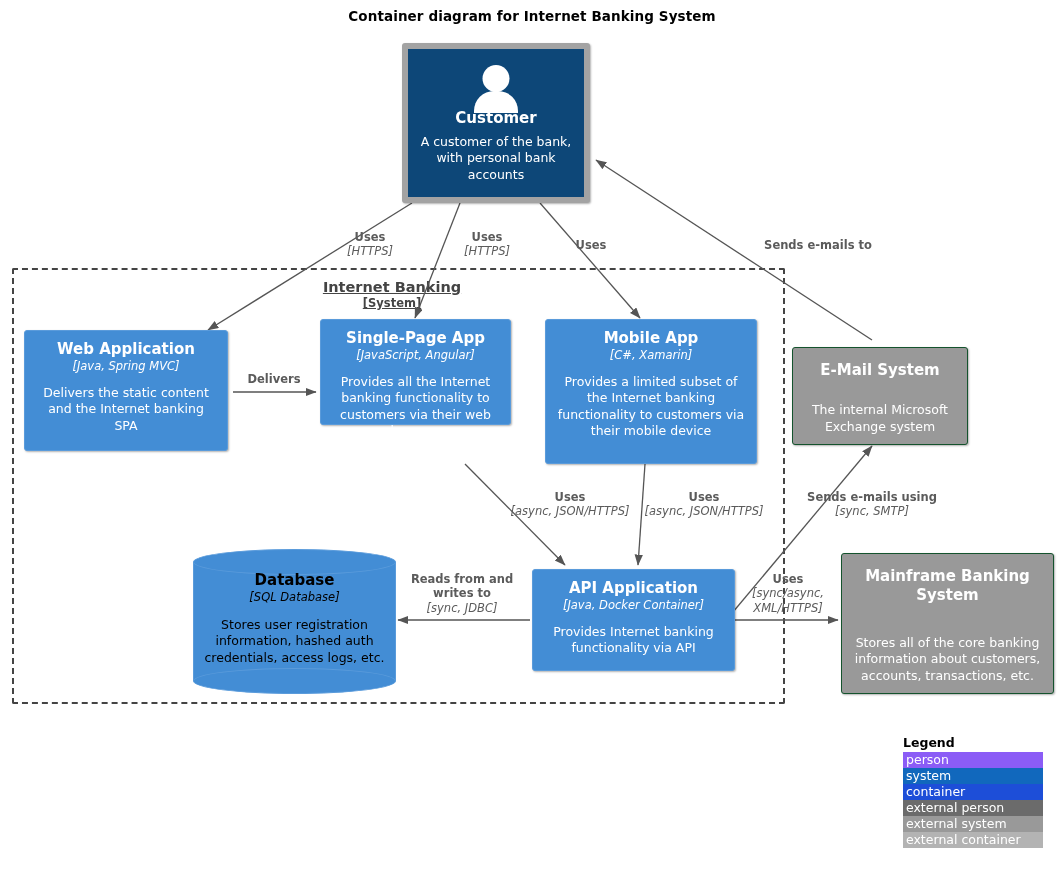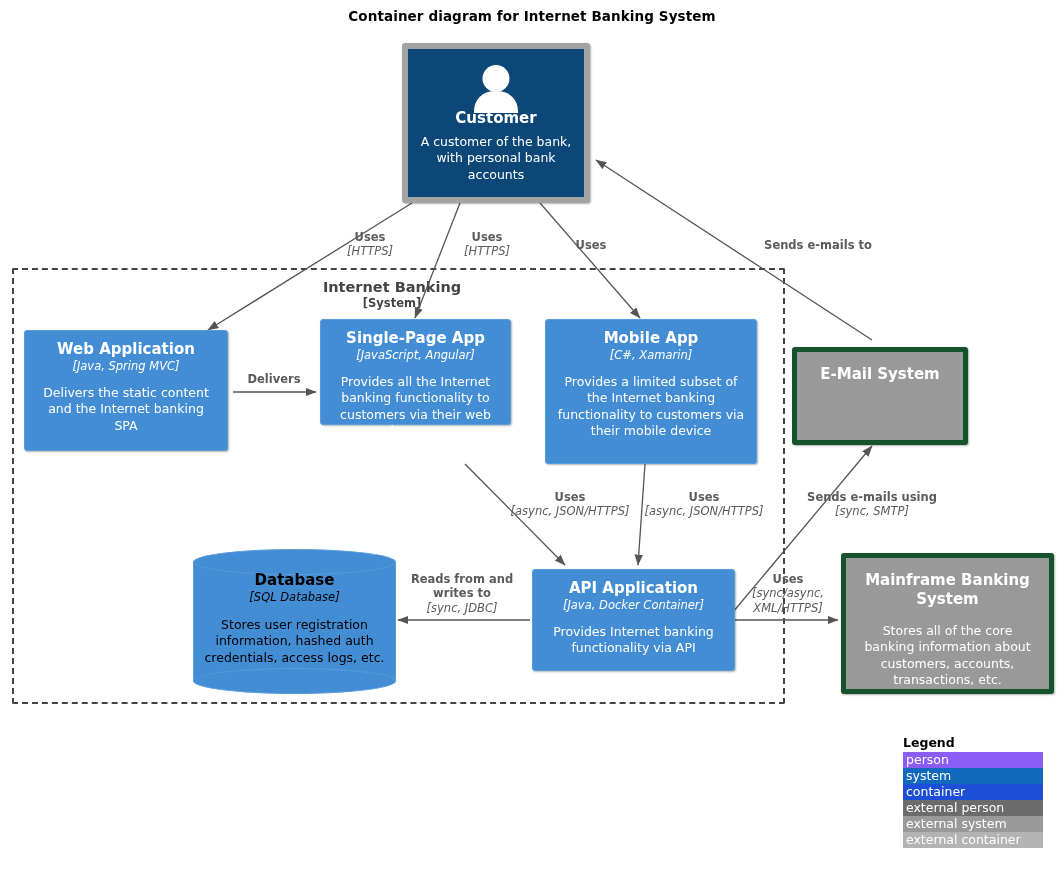--- a/index.html
+++ b/index.html
@@ -14,39 +14,39 @@
   .title{
     position:absolute;left:0;top:8px;width:1064px;text-align:center;
     font-size:13.5px;font-weight:bold;color:#000000;letter-spacing:.1px;
   }
 
   .boundary{
     position:absolute;border:2px dashed #444444;border-radius:2px;
     background:transparent;
   }
   .boundary-label{
-    position:absolute;text-align:center;color:#444444;
+    position:absolute;text-align:center;color:#444444;text-decoration:underline;
   }
   .boundary-label .bname{font-size:14.5px;font-weight:bold;display:block;line-height:1.25;}
   .boundary-label .btype{font-size:11.5px;font-weight:bold;display:block;line-height:1.3;}
 
   .node{
     position:absolute;box-sizing:border-box;border-radius:3px;
     color:#ffffff;text-align:center;
     display:flex;flex-direction:column;align-items:center;justify-content:flex-start;
     padding:9px 10px 9px 10px;
     box-shadow:1px 1px 2px rgba(0,0,0,.30);
   }
   .node .n-name{font-size:15px;font-weight:bold;line-height:1.25;}
   .node .n-tech{font-size:11.5px;font-style:italic;line-height:1.3;margin-top:0px;}
   .node .n-desc{font-size:12.5px;line-height:1.32;margin-top:11px;}
 
   .person{background:#0d4778;border:6px solid #a3a3a3;}
   .container{background:#438dd5;border:1px solid #5a9bdb;}
-  .ext-system{background:#999999;border:5px solid #14532d;justify-content:space-between;}
+  .ext-system{background:#999999;border:1px solid #14532d;justify-content:space-between;}
 
   .person-icon{width:44px;height:42px;margin-top:7px;margin-bottom:2px;position:relative;}
   .person-icon .head{
     position:absolute;left:50%;top:0;transform:translateX(-50%);
     width:27px;height:27px;border-radius:50%;background:#ffffff;
   }
   .person-icon .body{
     position:absolute;left:50%;top:26px;transform:translateX(-50%);
     width:44px;height:22px;background:#ffffff;
     border-top-left-radius:20px;border-top-right-radius:20px;
@@ -151,20 +151,21 @@
   </div>
 
   <div class="node container" style="left: 545px; top: 319px; width: 212px; height: 145px; background: rgb(67, 141, 213);">
     <div class="n-name">Mobile App</div>
     <div class="n-tech">[C#, Xamarin]</div>
     <div class="n-desc">Provides a limited subset of the Internet banking functionality to customers via their mobile device</div>
   </div>
 
   <div class="node ext-system" style="left: 792px; top: 347px; width: 176px; height: 98px; padding-top: 13px; background: rgb(153, 153, 153);">
     <div class="n-name">E-Mail System</div>
+    <div class="n-desc" style="margin-top:14px;">The internal Microsoft Exchange system</div>
   </div>
 
   <div class="cyl" style="left:193px;top:549px;width:203px;height:145px;">
     <div class="cyl-body" style="background: rgb(67, 141, 213);"></div>
     <div class="cyl-bottom" style="background: rgb(67, 141, 213);"></div>
     <div class="cyl-top" style="background: rgb(67, 141, 213);"></div>
     <div class="cyl-content">
       <span class="n-name">Database</span>
       <span class="n-tech">[SQL Database]</span>
       <span class="n-desc">Stores user registration information, hashed auth credentials, access logs, etc.</span>

